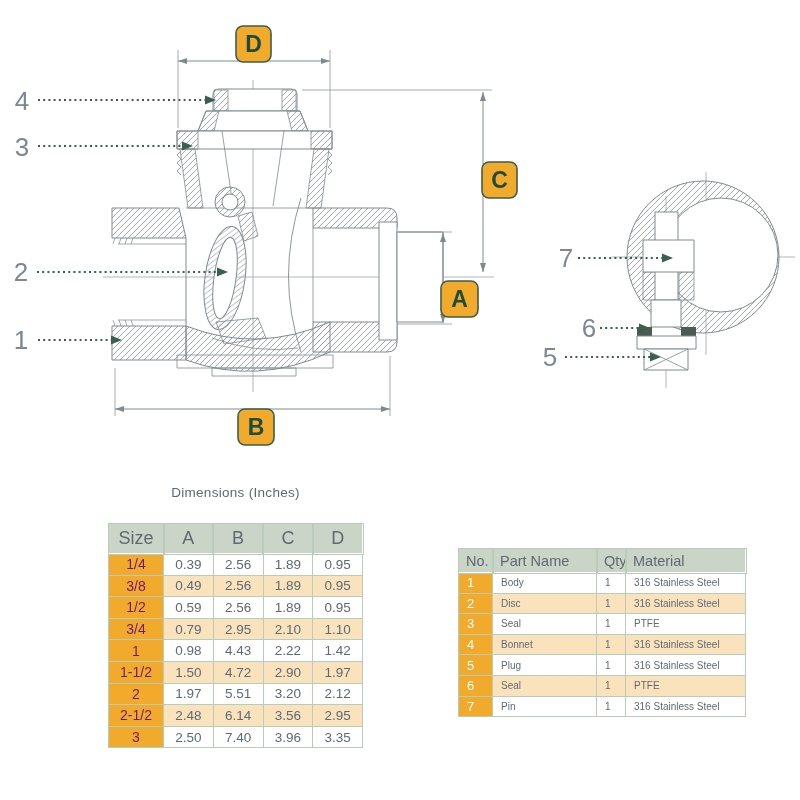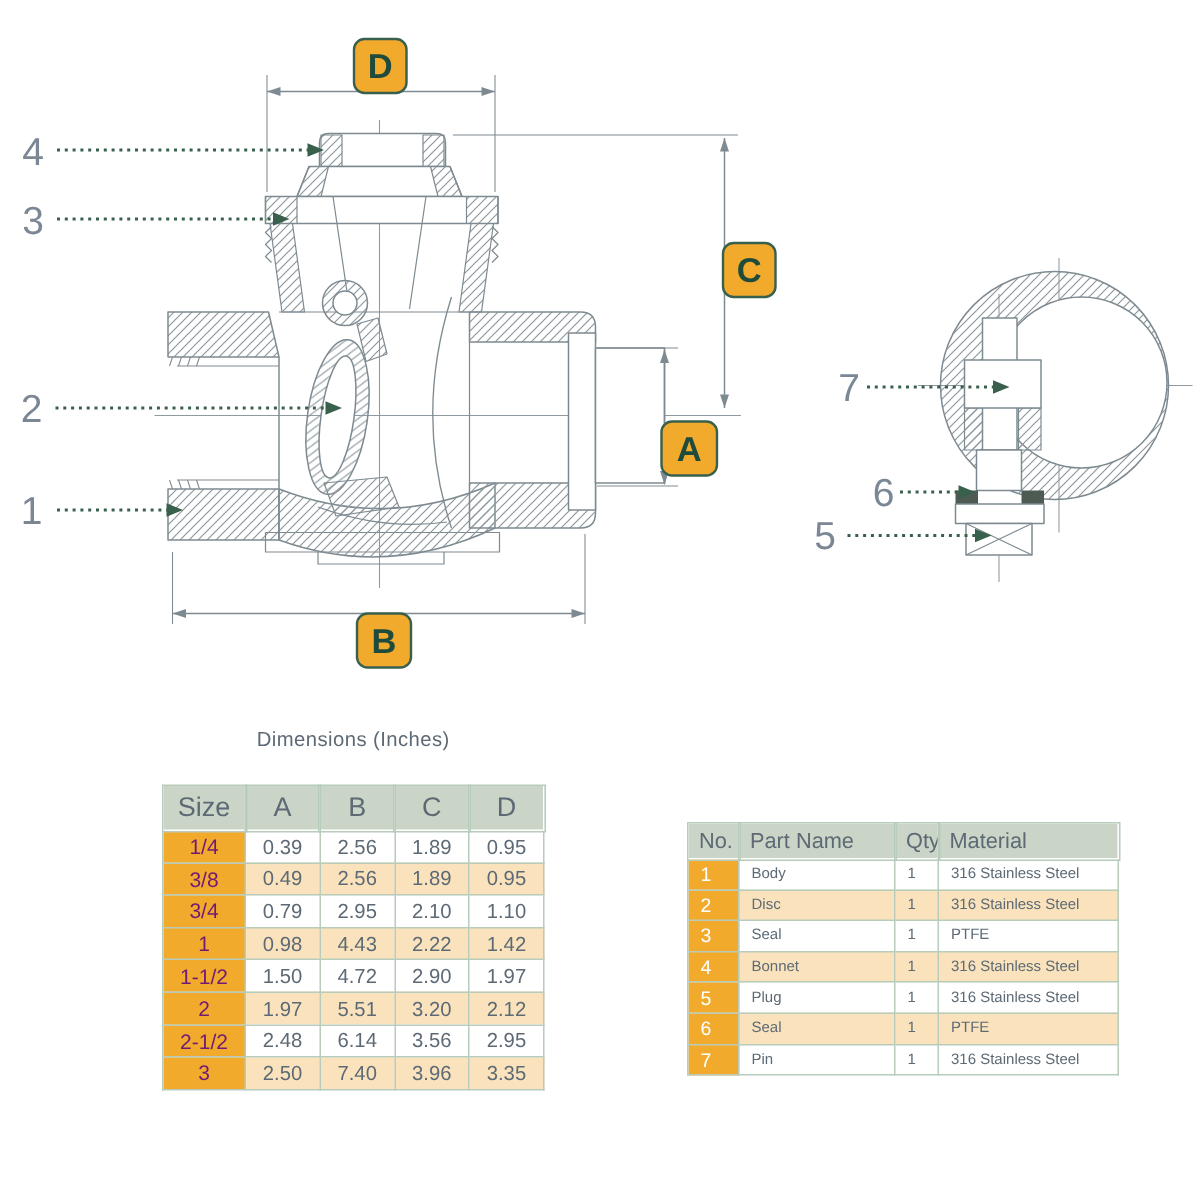--- a/index.html
+++ b/index.html
@@ -205,20 +205,27 @@
           <td>0.95</td>
         </tr>
         <tr>
           <td>3/8</td>
           <td>0.49</td>
           <td>2.56</td>
           <td>1.89</td>
           <td>0.95</td>
         </tr>
         <tr>
+          <td>1/2</td>
+          <td>0.59</td>
+          <td>2.56</td>
+          <td>1.89</td>
+          <td>0.95</td>
+        </tr>
+        <tr>
           <td>3/4</td>
           <td>0.79</td>
           <td>2.95</td>
           <td>2.10</td>
           <td>1.10</td>
         </tr>
         <tr>
           <td>1</td>
           <td>0.98</td>
           <td>4.43</td>

